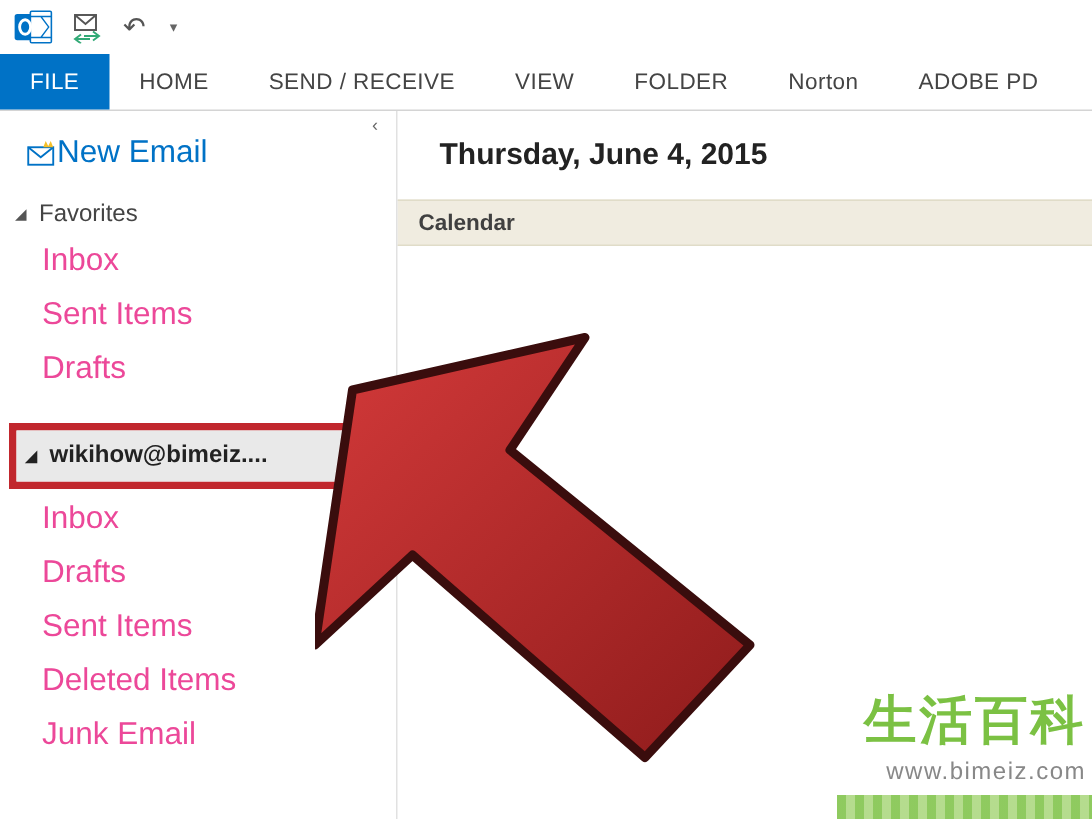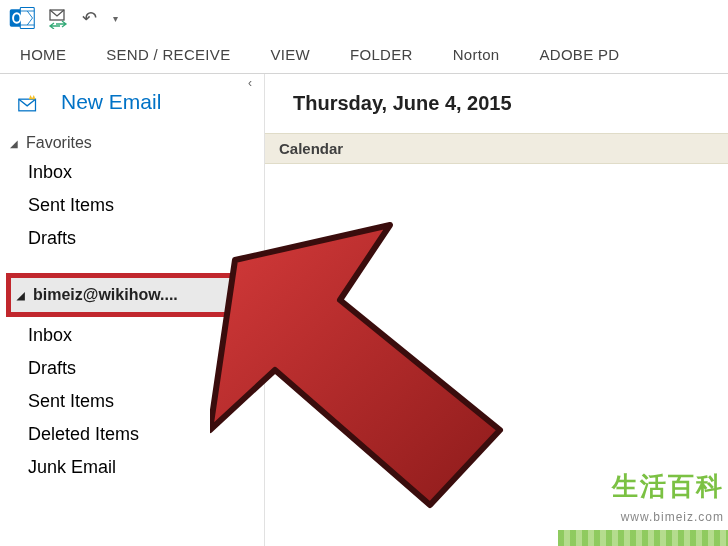--- a/index.html
+++ b/index.html
@@ -14,41 +14,41 @@
     
     .ribbon-tabs { height: 38px; display: flex; align-items: stretch; border-bottom: 1px solid #d4d4d4; }
     .ribbon-tab { padding: 0 20px; display: flex; align-items: center; font-size: 15px; color: #444; cursor: pointer; letter-spacing: 0.3px; }
     .ribbon-tab.active { background: #0072c6; color: #fff; font-weight: normal; }
     
     .main { display: flex; height: calc(100% - 74px); }
     
     .nav-pane { width: 265px; border-right: 1px solid #e1e1e1; position: relative; padding-top: 10px; }
     .collapse-caret { position: absolute; top: 2px; right: 12px; font-size: 12px; color: #666; cursor: pointer; }
     
-    .new-email { display: flex; align-items: center; gap: 23px; padding: 6px 10px 16px 18px; color: #0072c6; font-size: 21px; cursor: pointer; }
+    .new-email { display: flex; align-items: center; gap: 0; padding: 6px 10px 16px 18px; color: #0072c6; font-size: 21px; cursor: pointer; }
     .new-email-icon { width: 20px; height: 18px; }
     
     .section-header { display: flex; align-items: center; gap: 4px; padding: 4px 10px 4px 10px; font-size: 16px; color: #444; cursor: pointer; }
     .tri { font-size: 10px; color: #555; width: 12px; }
     
-    .folder-item { padding: 6px 10px 6px 28px; font-size: 18px; color: #000000; cursor: pointer; }
+    .folder-item { padding: 6px 10px 6px 28px; font-size: 21px; color: #ec4899; cursor: pointer; }
     
     .account-block { margin-top: 18px; }
     .account-header-wrap { border: 5px solid #c1272d; background: #c1272d; padding: 0; margin: 2px 6px 2px 6px; }
     .account-header { display: flex; align-items: center; gap: 4px; padding: 8px 6px; background: #e9e9e9; font-weight: bold; font-size: 16px; color: #222; }
     .account-header .tri { color: #222; }
     
     .content-pane { flex: 1; padding: 18px 0 0 0; }
     .date-header { font-size: 20px; font-weight: bold; color: #222; padding: 0 0 18px 28px; }
     .calendar-bar { background: #f0ece0; border-top: 1px solid #e0dcc8; border-bottom: 1px solid #e0dcc8; padding: 6px 0 6px 14px; font-size: 15px; font-weight: bold; color: #404040; }
     
     .big-arrow { position: absolute; left: 210px; top: 215px; width: 310px; height: 300px; pointer-events: none; }
     
-    .watermark { position: absolute; right: 4px; bottom: 42px; font-size: 26px; font-family: Liberation Serif, serif; color: #7bc143; font-weight: bold; letter-spacing: 2px; text-shadow: 0 0 2px #fff; margin-left: 24px; }
-    .watermark-url { position: absolute; right: 4px; bottom: 22px; font-size: 12px; color: #888; font-family: Arial,sans-serif; letter-spacing: 1px; }
+    .watermark { position: absolute; right: 4px; bottom: 42px; font-size: 35px; font-family: Liberation Serif, serif; color: #7bc143; font-weight: bold; letter-spacing: 2px; text-shadow: 0 0 2px #fff; margin-left: 24px; }
+    .watermark-url { position: absolute; right: 4px; bottom: 22px; font-size: 16px; color: #888; font-family: Arial,sans-serif; letter-spacing: 1px; }
     .watermark-bar { position: absolute; right: 0; bottom: 0; width: 170px; height: 16px; background: repeating-linear-gradient(90deg, #7bc143 0 6px, #a8d67a 6px 12px); opacity: 0.85; }
   </style>
 </head>
 <body>
 
 <div class="titlebar">
   <span class="outlook-logo">
     <svg viewBox="0 0 32 32">
         <rect x="2" y="6" width="17" height="20" rx="2" fill="#0072c6"></rect>
         <rect x="14" y="4" width="16" height="24" rx="1" fill="#fff" stroke="#0072c6" stroke-width="1.2"></rect>
@@ -62,20 +62,21 @@
         <path d="M2 3 L9 9 L16 3" fill="none" stroke="#555" stroke-width="1.3"></path>
         <path d="M6 16 L2 19 L6 22 M2 19 L12 19" fill="none" stroke="#3a7" stroke-width="1.3"></path>
         <path d="M14 14 L18 17 L14 20 M18 17 L8 17" fill="none" stroke="#3a7" stroke-width="1.3"></path>
       </svg>
   </span>
   <span class="qat-undo">↶</span>
   <span class="qat-caret">▾</span>
 </div>
 
 <div class="ribbon-tabs">
+  <div class="ribbon-tab active">FILE</div>
   <div class="ribbon-tab">HOME</div>
   <div class="ribbon-tab">SEND / RECEIVE</div>
   <div class="ribbon-tab">VIEW</div>
   <div class="ribbon-tab">FOLDER</div>
   <div class="ribbon-tab">Norton</div>
   <div class="ribbon-tab">ADOBE PD</div>
 </div>
 
 <div class="main">
   <div class="nav-pane">
@@ -97,21 +98,21 @@
       <span>Favorites</span>
     </div>
     <div class="folder-item">Inbox</div>
     <div class="folder-item">Sent Items</div>
     <div class="folder-item">Drafts</div>
 
     <div class="account-block">
       <div class="account-header-wrap">
         <div class="account-header">
           <span class="tri">◢</span>
-          <span>bimeiz@wikihow....</span>
+          <span>wikihow@bimeiz....</span>
         </div>
       </div>
       <div class="folder-item">Inbox</div>
       <div class="folder-item">Drafts</div>
       <div class="folder-item">Sent Items</div>
       <div class="folder-item">Deleted Items</div>
       <div class="folder-item">Junk Email</div>
     </div>
   </div>
 

